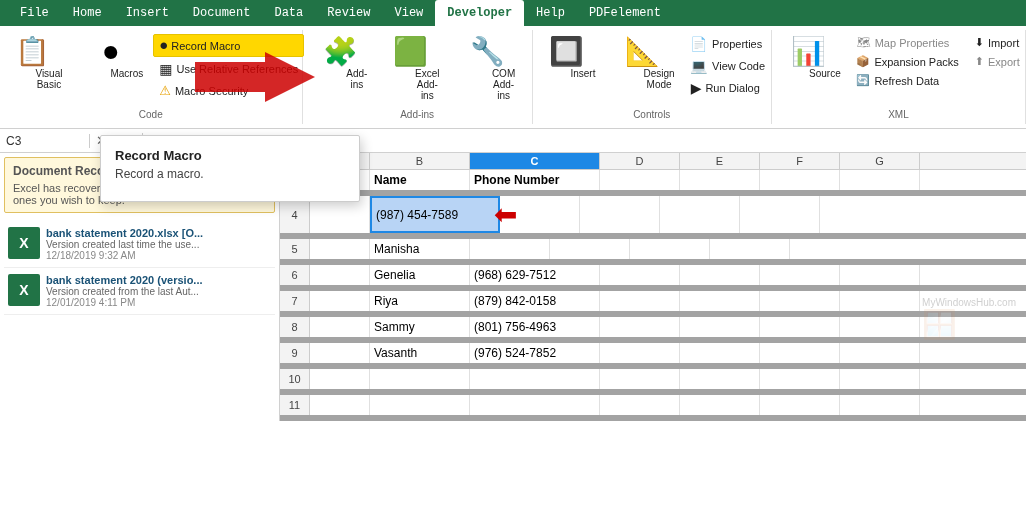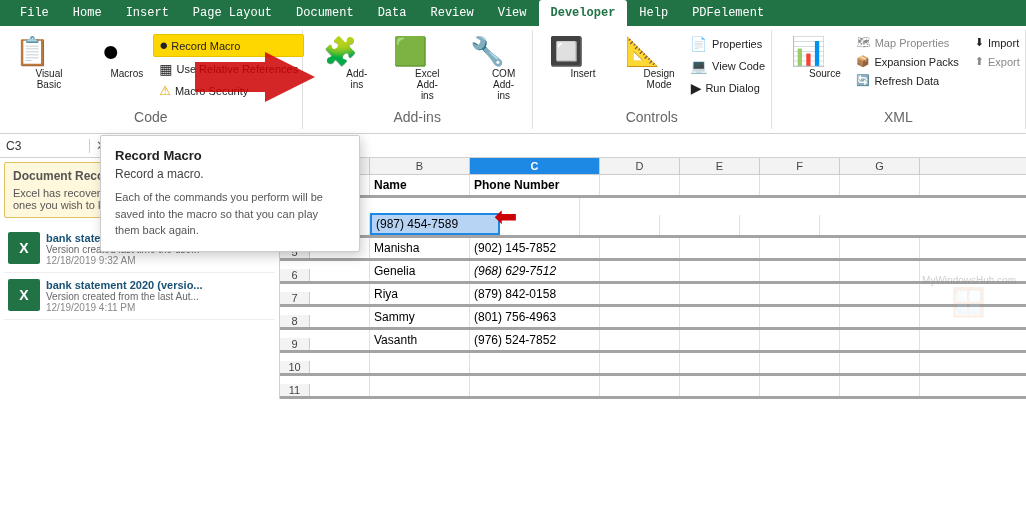--- a/index.html
+++ b/index.html
@@ -6,21 +6,21 @@
     body { font-family: 'Segoe UI', Arial, sans-serif; font-size: 12px; background: #fff; width: 1026px; height: 511px; overflow: hidden; }
 
     
     .ribbon { background: #217346; padding: 0; }
     .ribbon-tabs { display: flex; align-items: flex-end; padding-left: 8px; background: #217346; }
     .ribbon-tab { padding: 6px 12px; color: #fff; font-size: 12px; cursor: pointer; border-radius: 3px 3px 0 0; font-family: Liberation Mono, monospace; }
     .ribbon-tab.active { background: #fff; color: #217346; font-weight: 600; }
 
     .ribbon-body { background: #fff; border-bottom: 1px solid #d0d0d0; display: flex; align-items: stretch; min-height: 90px; padding: 4px 0; }
     .ribbon-group { display: flex; flex-direction: column; align-items: center; padding: 4px 8px; border-right: 1px solid #e0e0e0; min-width: 60px; position: relative; }
-    .ribbon-group-label { font-size: 14px; color: #666; margin-top: auto; padding-top: 4px; text-align: left; }
+    .ribbon-group-label { font-size: 10px; color: #666; margin-top: auto; padding-top: 4px; text-align: left; }
     .ribbon-group-items { display: flex; align-items: flex-start; gap: 4px; flex: 1; }
     .ribbon-group-items-col { display: flex; flex-direction: column; gap: 2px; }
 
     .ribbon-btn-large { display: flex; flex-direction: column; align-items: center; justify-content: center; padding: 4px 6px; cursor: pointer; border-radius: 3px; min-width: 44px; }
     .ribbon-btn-large .icon { font-size: 28px; line-height: 1; }
     .ribbon-btn-large .label { font-size: 10px; text-align: center; margin-top: 2px; color: #222; margin-left: 32px; }
 
     .ribbon-btn-small { display: flex; align-items: center; gap: 4px; padding: 2px 6px; cursor: pointer; border-radius: 2px; font-size: 11px; color: #222; white-space: nowrap; }
     .ribbon-btn-small .icon { font-size: 14px; }
     .ribbon-btn-small.highlighted { background: #ffd700; border: 1px solid #e6c200; }
@@ -33,21 +33,21 @@
     .formula-bar { display: flex; align-items: center; border-bottom: 1px solid #d0d0d0; height: 24px; background: #fff; }
     .name-box { width: 90px; border-right: 1px solid #ccc; padding: 0 6px; font-size: 12px; color: #333; display: flex; align-items: center; }
     .formula-icons { display: flex; align-items: center; padding: 0 6px; gap: 4px; color: #666; font-size: 13px; border-right: 1px solid #ccc; }
     .formula-content { padding: 0 8px; font-size: 12px; color: #333; flex: 1; }
 
     .sheet-container { display: flex; flex-direction: column; flex: 1; }
     .col-headers { display: flex; background: #f3f3f3; border-bottom: 1px solid #ccc; }
     .col-header { border-right: 1px solid #ccc; text-align: center; font-size: 11px; color: #444; padding: 2px 0; display: flex; align-items: center; justify-content: center; }
 
     .sheet-rows { display: flex; flex-direction: column; flex: 1; }
-    .sheet-row { display: flex; border-bottom: 3px solid #a3a3a3; align-items: flex-end; }
+    .sheet-row { display: flex; border-bottom: 6px solid #a3a3a3; }
     .row-num { background: #f3f3f3; border-right: 1px solid #ccc; text-align: center; font-size: 11px; color: #444; display: flex; align-items: center; justify-content: center; min-width: 30px; }
     .cell { border-right: 1px solid #e0e0e0; font-size: 12px; padding: 2px 4px; display: flex; align-items: center; min-height: 20px; }
     .cell.selected { background: #b8d4f5; border: 2px solid #1e88e5; }
     .cell.header-cell { font-weight: 600; background: #fff; }
 
     
     .left-panel { width: 280px; border-right: 1px solid #d0d0d0; display: flex; flex-direction: column; padding: 4px; background: #fff; }
     .doc-recovered { background: #fff8dc; border: 1px solid #e0c060; padding: 6px 8px; margin-bottom: 8px; font-size: 11px; color: #555; border-radius: 2px; }
     .file-item { display: flex; align-items: flex-start; gap: 6px; padding: 6px 4px; border-bottom: 1px solid #eee; cursor: pointer; }
     .file-icon { width: 32px; height: 32px; background: #217346; border-radius: 2px; display: flex; align-items: center; justify-content: center; color: #fff; font-size: 14px; font-weight: bold; flex-shrink: 0; }
@@ -56,35 +56,34 @@
     .file-desc { font-size: 10px; color: #666; }
     .file-date { font-size: 10px; color: #888; }
 
     
     .tooltip-box { position: absolute; left: 100px; top: 48px; background: #fff; border: 1px solid #ccc; box-shadow: 2px 4px 12px rgba(0,0,0,0.2); width: 260px; padding: 12px 14px; z-index: 100; border-radius: 2px; }
     .tooltip-title { font-size: 13px; font-weight: 700; color: #222; margin-bottom: 4px; }
     .tooltip-subtitle { font-size: 12px; color: #444; margin-bottom: 8px; }
     .tooltip-body { font-size: 11px; color: #555; line-height: 1.5; }
 
     
-    .watermark { position: absolute; right: 10px; bottom: 80px; opacity: 0.4; font-size: 10px; color: #888; text-align: center; }
+    .watermark { position: absolute; right: 10px; bottom: 80px; opacity: 0.4; font-size: 10px; color: #888; text-align: left; }
 
     .main-content { display: flex; flex: 1; overflow: hidden; }
 
     .warning-icon { color: #e6a000; font-size: 13px; }
   </style>
 </head>
 <body>
 
 <div class="ribbon">
   <div class="ribbon-tabs">
     <div class="ribbon-tab">File</div>
     <div class="ribbon-tab">Home</div>
     <div class="ribbon-tab">Insert</div>
-    <div class="ribbon-tab">Page Layout</div>
     <div class="ribbon-tab">Document</div>
     <div class="ribbon-tab">Data</div>
     <div class="ribbon-tab">Review</div>
     <div class="ribbon-tab">View</div>
     <div class="ribbon-tab active">Developer</div>
     <div class="ribbon-tab">Help</div>
     <div class="ribbon-tab">PDFelement</div>
   </div>
 
   <div class="ribbon-body">
@@ -223,21 +222,21 @@
         <div class="file-name">bank statement 2020.xlsx  [O...</div>
         <div class="file-desc">Version created last time the use...</div>
         <div class="file-date">12/18/2019 9:32 AM</div>
       </div>
     </div>
     <div class="file-item">
       <div class="file-icon">X</div>
       <div class="file-info">
         <div class="file-name">bank statement 2020 (versio...</div>
         <div class="file-desc">Version created from the last Aut...</div>
-        <div class="file-date">12/19/2019 4:11 PM</div>
+        <div class="file-date">12/01/2019 4:11 PM</div>
       </div>
     </div>
   </div>
 
   <div class="sheet-container" style="flex:1;overflow:hidden;position:relative;">
 
     <div class="col-headers">
       <div class="col-header" style="width:30px;"></div>
       <div class="col-header" style="width:60px;">A</div>
       <div class="col-header" style="width:100px;">B</div>
@@ -271,32 +270,31 @@
         </div>
         <div class="cell" style="width:80px;"></div>
         <div class="cell" style="width:80px;"></div>
         <div class="cell" style="width:80px;"></div>
       </div>
 
       <div class="sheet-row">
         <div class="row-num">5</div>
         <div class="cell" style="width:60px;"></div>
         <div class="cell" style="width:100px;">Manisha</div>
-        <div class="cell" style="width:130px;">(902) 145-7852</div>
         <div class="cell" style="width:80px;"></div>
         <div class="cell" style="width:80px;"></div>
         <div class="cell" style="width:80px;"></div>
         <div class="cell" style="width:80px;"></div>
       </div>
 
       <div class="sheet-row">
         <div class="row-num">6</div>
         <div class="cell" style="width:60px;"></div>
         <div class="cell" style="width:100px;">Genelia</div>
-        <div class="cell" style="width:130px;font-style:italic;">(968) 629-7512</div>
+        <div class="cell" style="width:130px;">(968) 629-7512</div>
         <div class="cell" style="width:80px;"></div>
         <div class="cell" style="width:80px;"></div>
         <div class="cell" style="width:80px;"></div>
         <div class="cell" style="width:80px;"></div>
       </div>
 
       <div class="sheet-row">
         <div class="row-num">7</div>
         <div class="cell" style="width:60px;"></div>
         <div class="cell" style="width:100px;">Riya</div>
@@ -355,20 +353,19 @@
     <div class="watermark">
       <div>MyWindowsHub.com</div>
       <div style="font-size:28px;opacity:0.3;">🪟</div>
     </div>
   </div>
 </div>
 
 <div class="tooltip-box" style="position:fixed;left:100px;top:135px;">
   <div class="tooltip-title">Record Macro</div>
   <div class="tooltip-subtitle">Record a macro.</div>
-  <div class="tooltip-body">Each of the commands you perform will be saved into the macro so that you can play them back again.</div>
 </div>
 
 <div style="position:fixed;left:195px;top:52px;pointer-events:none;z-index:200;">
   <svg width="120" height="50" viewBox="0 0 120 50">
     <polygon points="0,10 70,10 70,0 120,25 70,50 70,40 0,40" fill="#cc0000" opacity="0.85"></polygon>
   </svg>
 </div>
 
 </body></html>

